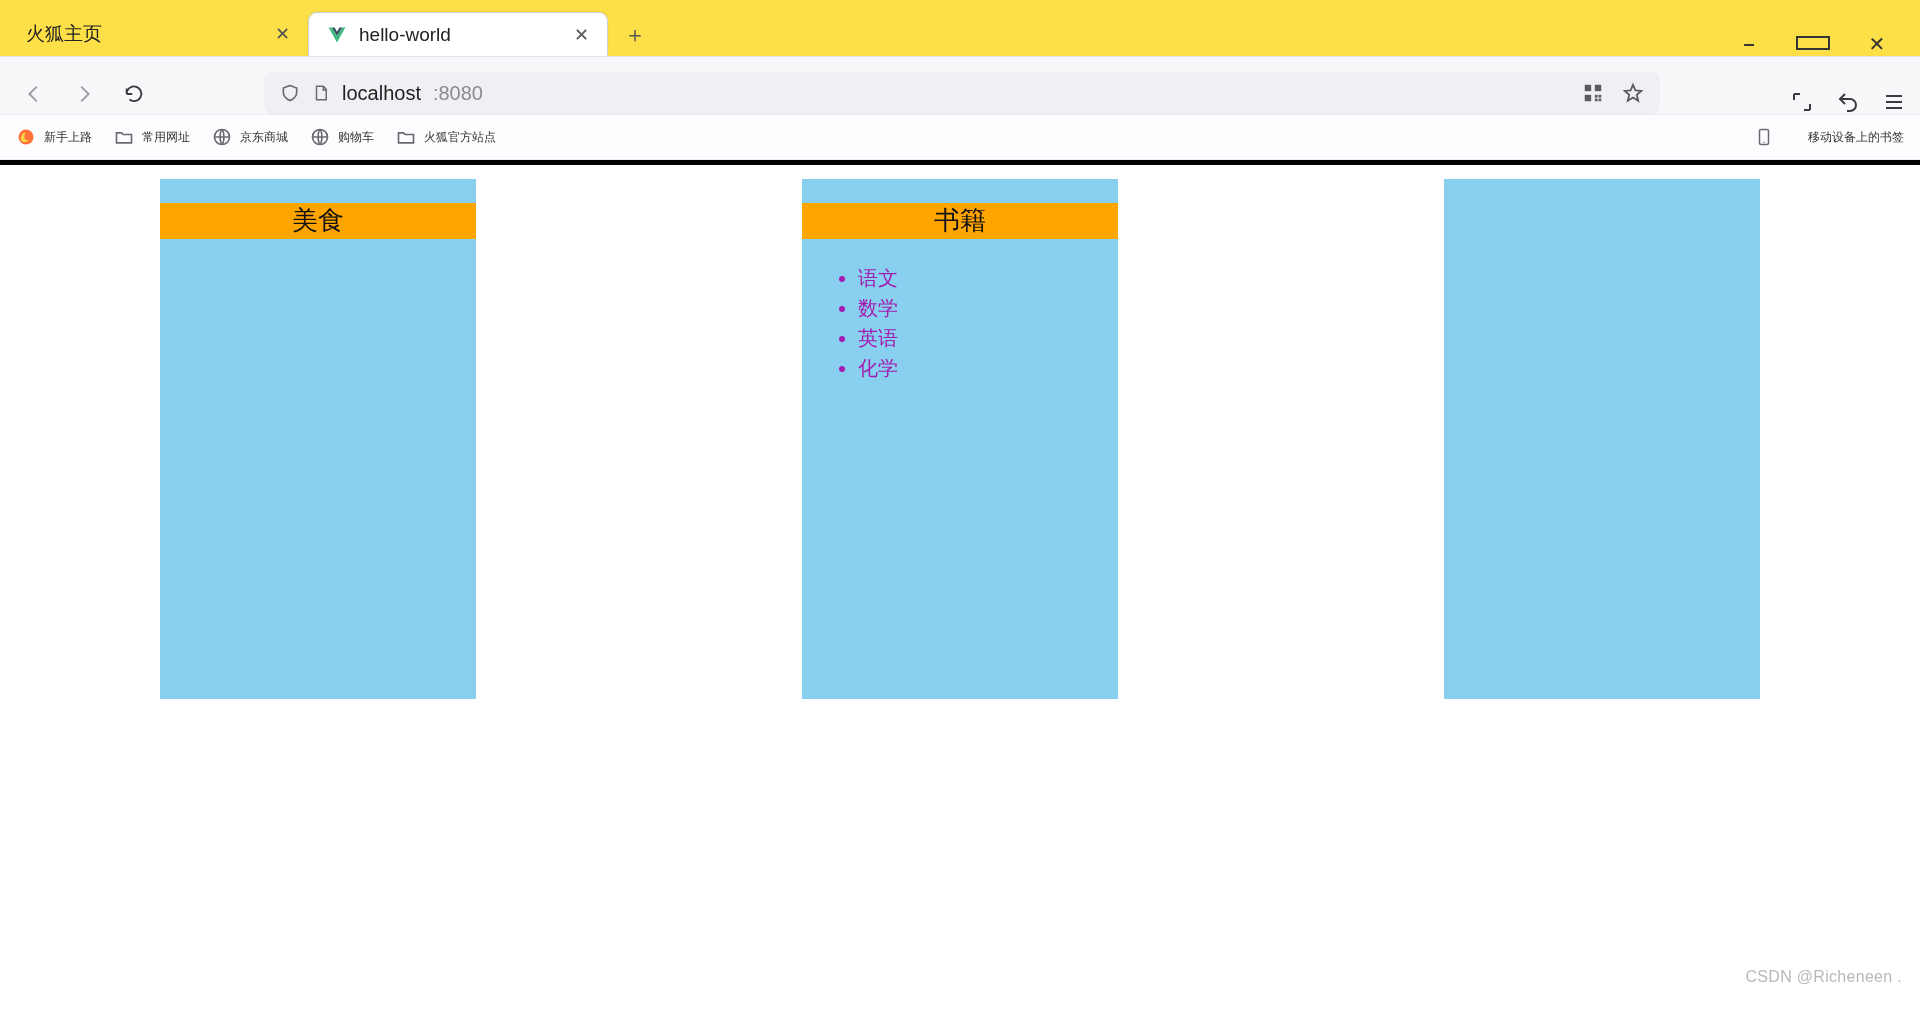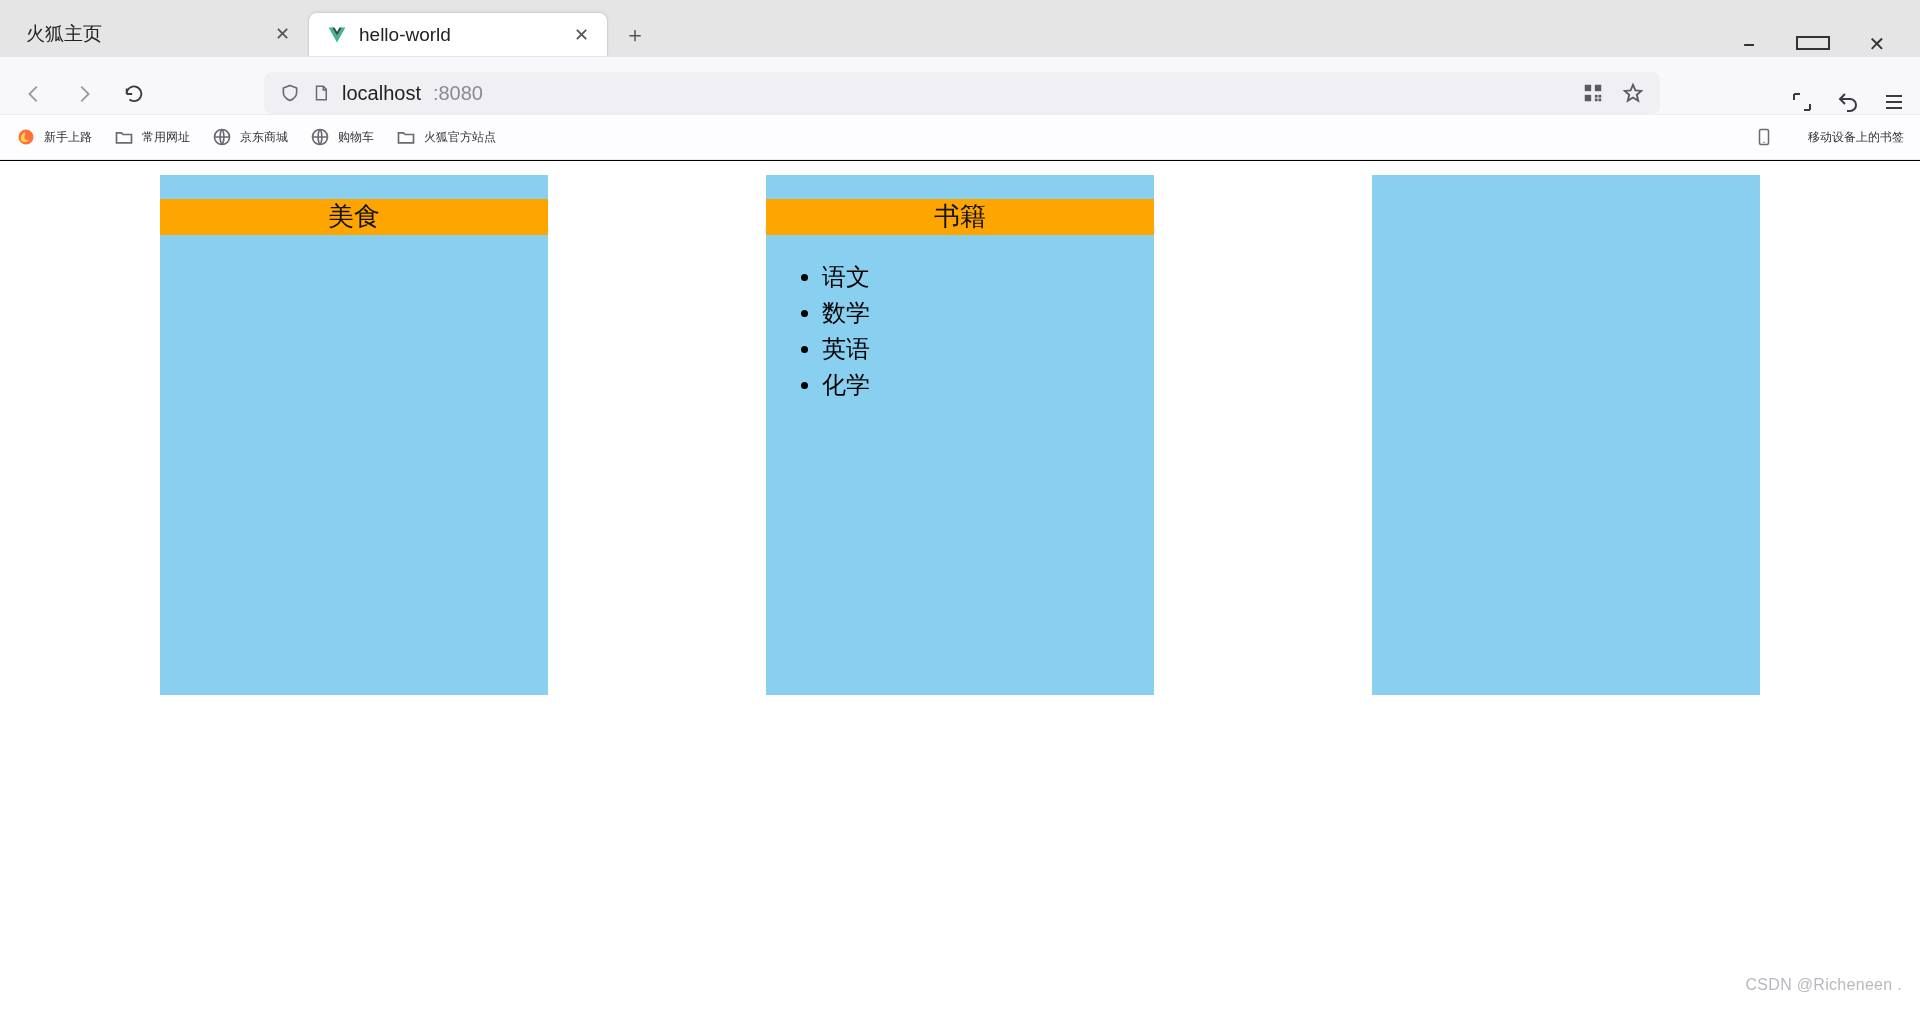--- a/index.html
+++ b/index.html
@@ -6,21 +6,21 @@
     body {
       font-family: "Microsoft YaHei", "PingFang SC", sans-serif;
       background: #fff;
       width: 1920px;
       height: 1010px;
       overflow: hidden;
       position: relative;
       transform-origin: top left;
     }
     
-    .chrome { background: #e5e5e5; border-bottom: 1px solid #000000; }
+    .chrome { background: #fde047; border-bottom: 5px solid #000000; }
     .tab-strip { display: flex; align-items: flex-end; height: 56px; padding: 6px 8px 0 8px; }
     .tab {
       display: flex; align-items: center; gap: 12px;
       height: 44px; min-width: 300px; padding: 0 18px;
       border-top-left-radius: 9px; border-top-right-radius: 9px;
       font-size: 19px; color: #222;
       position: relative;
     }
     .tab.inactive { background: transparent; }
     .tab.active { background: #fff; border:1px solid #cfcfd8; border-bottom:none;
@@ -60,35 +60,35 @@
       background:#fdfdff; border-top:1px solid #ececf1; border-bottom:1px solid #ececf1;
     }
     .bm-item{display:flex; align-items:center; gap:8px; color:#333; cursor:pointer;}
     .bm-icon{color:#6b6b73; font-size:18px;}
     .bm-right{margin-left:auto;gap:35px;}
 
     
     .viewport { background:#fff; padding: 14px 160px; }
     .cards { display:flex; justify-content:space-between; }
     .card {
-      width: 388px; height: 520px;
+      width: 316px; height: 520px;
       background: #89cff0;
     }
     .card-head {
       margin-top: 24px;
       height: 36px; line-height:36px;
       background: orange; text-align:center;
       font-family: SimSun, "宋体", serif;
       font-size: 26px; color:#111;
     }
-    .card ul{ padding: 24px 10px 0 56px; font-family: SimSun, "宋体", serif; font-size:24px; color:#000000; line-height:1.5;}
+    .card ul{ padding: 24px 10px 0 56px; font-family: SimSun, "宋体", serif; font-size:20px; color:#a21caf; line-height:1.5;}
     .card li{ list-style: disc; }
 
     .watermark{
-      position:absolute; right:18px; bottom:16px;
+      position:absolute; right:18px; bottom:24px;
       color:#b8b8be; font-size:16px; letter-spacing:.3px;
     }
 
     
     svg{display:block;}
   </style>
 </head>
 <body>
 
 <div class="chrome">

